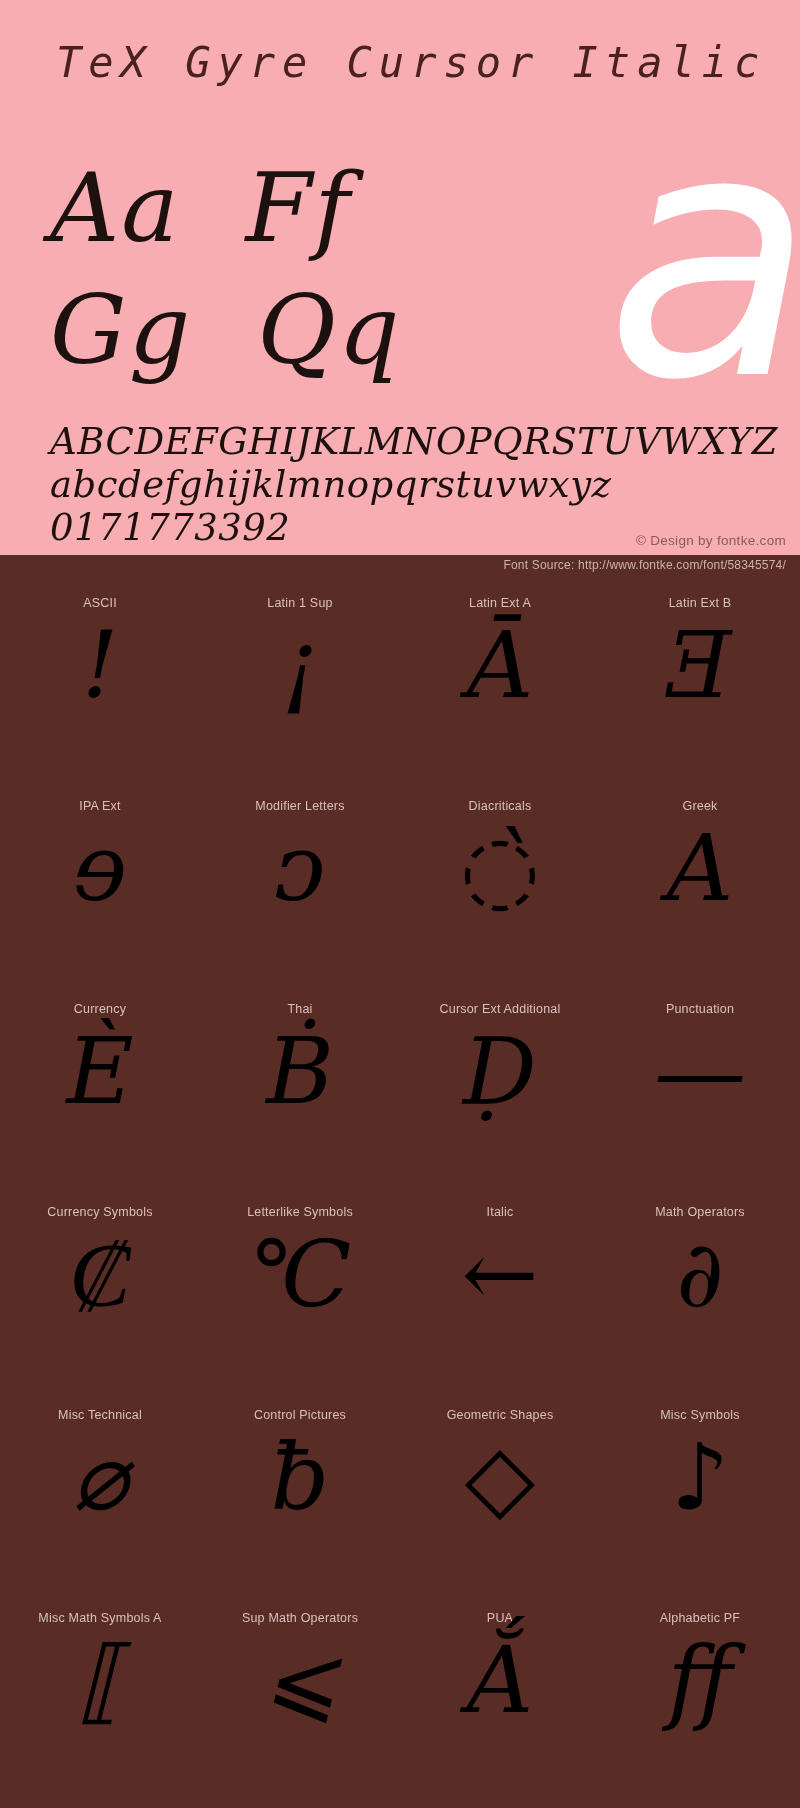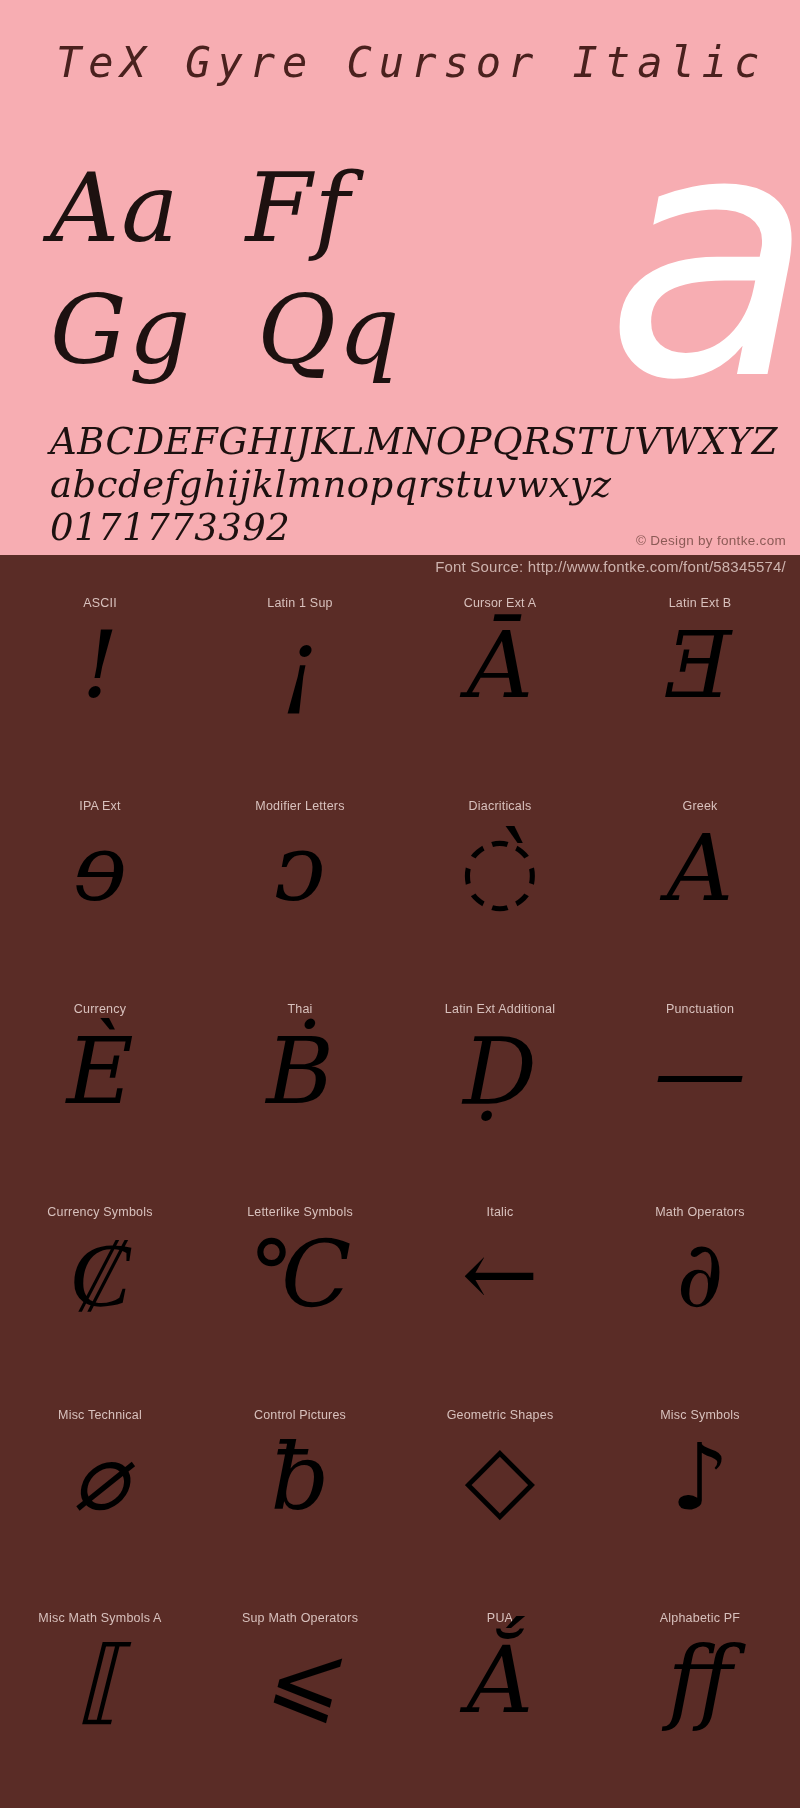--- a/index.html
+++ b/index.html
@@ -81,21 +81,21 @@
     color:#8c5a56;
     letter-spacing:0.3px;
     z-index:4;
     white-space:nowrap;
   }
 
   
   .source{
     position:absolute;
     right:14px;top:558px;
-    font-size:15px;
+    font-size:12px;
     color:#cdb3ae;
     letter-spacing:0.2px;
     white-space:nowrap;
     z-index:4;
   }
   .grid{
     position:absolute;
     left:0;top:586px;
     width:800px;
   }
@@ -159,21 +159,21 @@
     <div class="grow">
       <div class="gcell">
         <div class="glabel">ASCII</div>
         <div class="gglyph">!</div>
       </div>
       <div class="gcell">
         <div class="glabel">Latin 1 Sup</div>
         <div class="gglyph">¡</div>
       </div>
       <div class="gcell">
-        <div class="glabel">Cursor Ext A</div>
+        <div class="glabel">Latin Ext A</div>
         <div class="gglyph">Ā</div>
       </div>
       <div class="gcell">
         <div class="glabel">Latin Ext B</div>
         <div class="gglyph">Ǝ</div>
       </div>
     </div>
 
     <div class="grow">
       <div class="gcell">
@@ -197,21 +197,21 @@
     <div class="grow">
       <div class="gcell">
         <div class="glabel">Currency</div>
         <div class="gglyph">Ѐ</div>
       </div>
       <div class="gcell">
         <div class="glabel">Thai</div>
         <div class="gglyph">Ḃ</div>
       </div>
       <div class="gcell">
-        <div class="glabel">Latin Ext Additional</div>
+        <div class="glabel">Cursor Ext Additional</div>
         <div class="gglyph">Ḍ</div>
       </div>
       <div class="gcell">
         <div class="glabel">Punctuation</div>
         <div class="gglyph">—</div>
       </div>
     </div>
 
     <div class="grow">
       <div class="gcell">

